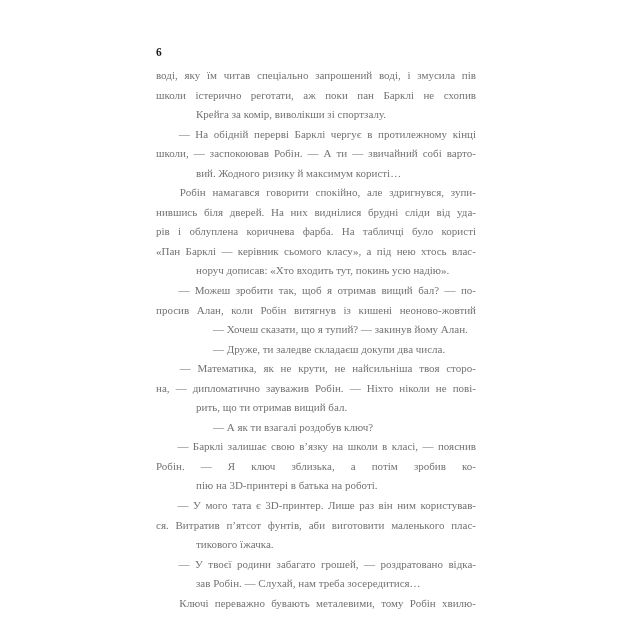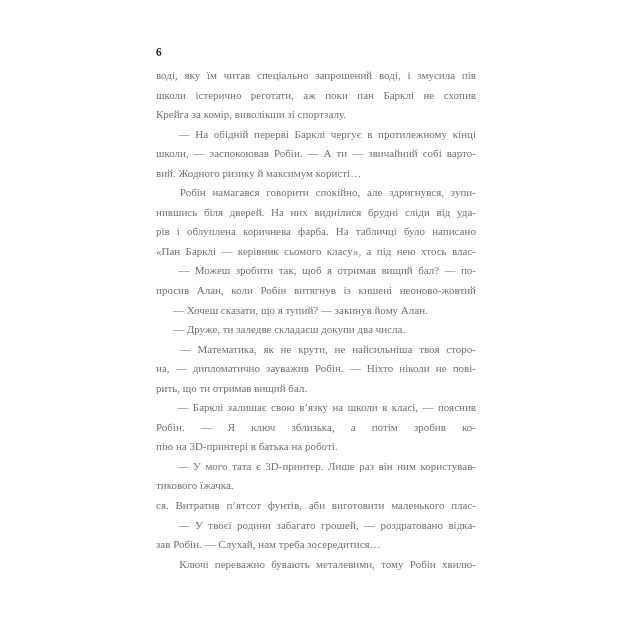--- a/index.html
+++ b/index.html
@@ -57,20 +57,21 @@
   .line.last {
     display: block;
     text-align: left;
   }
   .line .w {
     display: inline-block;
     white-space: pre;
   }
   .line.last .w {
     display: inline;
+    margin-left: 40px;
   }
   .indent-sp {
     display: inline-block;
     width: 17px;
   }
 </style>
 </head>
 <body>
 
 <div class="page">
@@ -152,35 +153,36 @@
       </div>
       <div class="line j">
         <span class="w">рів</span>
         <span class="w">і</span>
         <span class="w">облуплена</span>
         <span class="w">коричнева</span>
         <span class="w">фарба.</span>
         <span class="w">На</span>
         <span class="w">табличці</span>
         <span class="w">було</span>
-        <span class="w">написано</span>
+        <span class="w">користі</span>
       </div>
       <div class="line j">
         <span class="w">«Пан</span>
         <span class="w">Барклі</span>
         <span class="w">—</span>
         <span class="w">керівник</span>
         <span class="w">сьомого</span>
         <span class="w">класу»,</span>
         <span class="w">а</span>
         <span class="w">під</span>
         <span class="w">нею</span>
         <span class="w">хтось</span>
         <span class="w">влас-</span>
       </div>
+      <div class="line last"><span class="w">норуч дописав: «Хто входить тут, покинь усю надію».</span></div>
       <div class="line j">
         <span class="indent-sp"></span>
         <span class="w">—</span>
         <span class="w">Можеш</span>
         <span class="w">зробити</span>
         <span class="w">так,</span>
         <span class="w">щоб</span>
         <span class="w">я</span>
         <span class="w">отримав</span>
         <span class="w">вищий</span>
@@ -218,20 +220,21 @@
         <span class="w">дипломатично</span>
         <span class="w">зауважив</span>
         <span class="w">Робін.</span>
         <span class="w">—</span>
         <span class="w">Ніхто</span>
         <span class="w">ніколи</span>
         <span class="w">не</span>
         <span class="w">пові-</span>
       </div>
       <div class="line last"><span class="w">рить, що ти отримав вищий бал.</span></div>
+      <div class="line last"><span class="indent-sp"></span><span class="w">— А як ти взагалі роздобув ключ?</span></div>
       <div class="line j">
         <span class="indent-sp"></span>
         <span class="w">—</span>
         <span class="w">Барклі</span>
         <span class="w">залишає</span>
         <span class="w">свою</span>
         <span class="w">в’язку</span>
         <span class="w">на</span>
         <span class="w">школи</span>
         <span class="w">в</span>
@@ -258,31 +261,31 @@
         <span class="w">мого</span>
         <span class="w">тата</span>
         <span class="w">є</span>
         <span class="w">3D-принтер.</span>
         <span class="w">Лише</span>
         <span class="w">раз</span>
         <span class="w">він</span>
         <span class="w">ним</span>
         <span class="w">користував-</span>
       </div>
-      <div class="line last"><span class="w">тикового їжачка.</span></div>
       <div class="line j">
         <span class="w">ся.</span>
         <span class="w">Витратив</span>
         <span class="w">п’ятсот</span>
         <span class="w">фунтів,</span>
         <span class="w">аби</span>
         <span class="w">виготовити</span>
         <span class="w">маленького</span>
         <span class="w">плас-</span>
       </div>
+      <div class="line last"><span class="w">тикового їжачка.</span></div>
       <div class="line j">
         <span class="indent-sp"></span>
         <span class="w">—</span>
         <span class="w">У</span>
         <span class="w">твоєї</span>
         <span class="w">родини</span>
         <span class="w">забагато</span>
         <span class="w">грошей,</span>
         <span class="w">—</span>
         <span class="w">роздратовано</span>

